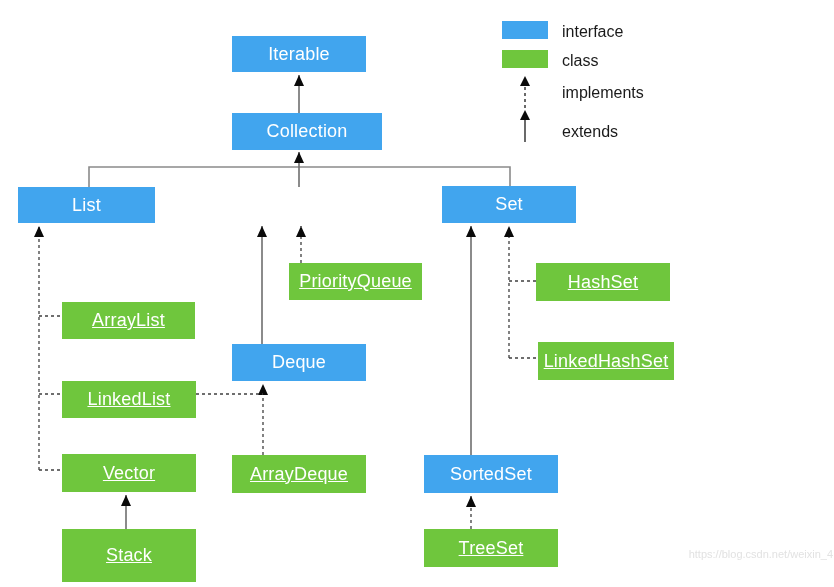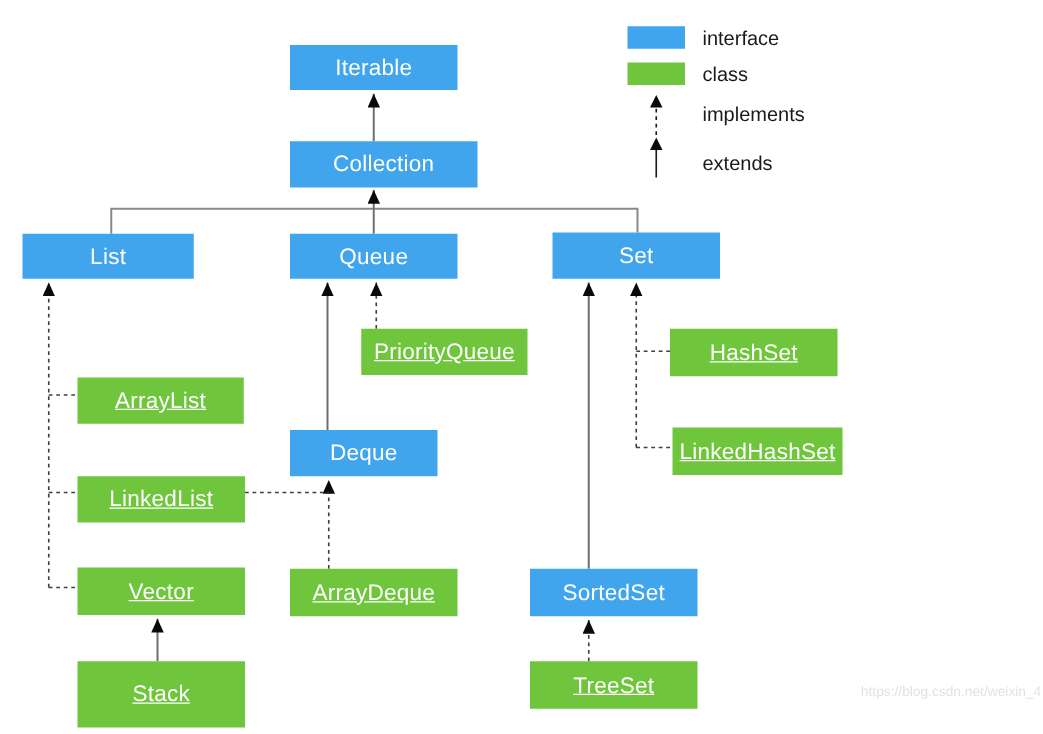--- a/index.html
+++ b/index.html
@@ -51,26 +51,25 @@
 
     <line x1="509" y1="358" x2="509" y2="226" stroke="#3f3f3f" stroke-width="1.3" stroke-dasharray="3 3" marker-end="url(#ah)"></line>
     <line x1="509" y1="281" x2="536" y2="281" stroke="#3f3f3f" stroke-width="1.3" stroke-dasharray="3 3"></line>
     <line x1="509" y1="358" x2="538" y2="358" stroke="#3f3f3f" stroke-width="1.3" stroke-dasharray="3 3"></line>
     <line x1="471" y1="529" x2="471" y2="496" stroke="#3f3f3f" stroke-width="1.3" stroke-dasharray="3 3" marker-end="url(#ah)"></line>
   </svg>
 
   <div class="node itf" style="left:232px;top:36px;width:134px;height:36px">Iterable</div>
   <div class="node itf" style="left:232px;top:113px;width:150px;height:37px">Collection</div>
   <div class="node itf" style="left:18px;top:187px;width:137px;height:36px">List</div>
-  <div class="node itf" style="left:232px;top:187px;width:134px;height:36px">Queue</div>
   <div class="node itf" style="left:442px;top:186px;width:134px;height:37px">Set</div>
   <div class="node cls" style="left:289px;top:263px;width:133px;height:37px">PriorityQueue</div>
   <div class="node cls" style="left:536px;top:263px;width:134px;height:38px">HashSet</div>
   <div class="node cls" style="left:62px;top:302px;width:133px;height:37px">ArrayList</div>
-  <div class="node itf" style="left:232px;top:344px;width:118px;height:37px">Deque</div>
+  <div class="node itf" style="left:232px;top:344px;width:134px;height:37px">Deque</div>
   <div class="node cls" style="left:538px;top:342px;width:136px;height:38px">LinkedHashSet</div>
   <div class="node cls" style="left:62px;top:381px;width:134px;height:37px">LinkedList</div>
   <div class="node cls" style="left:232px;top:455px;width:134px;height:38px">ArrayDeque</div>
   <div class="node cls" style="left:62px;top:454px;width:134px;height:38px">Vector</div>
   <div class="node itf" style="left:424px;top:455px;width:134px;height:38px">SortedSet</div>
   <div class="node cls" style="left:62px;top:529px;width:134px;height:53px">Stack</div>
   <div class="node cls" style="left:424px;top:529px;width:134px;height:38px">TreeSet</div>
 
   <div class="legend">
     <div class="swatch itf" style="left:502px;top:21px"></div>

